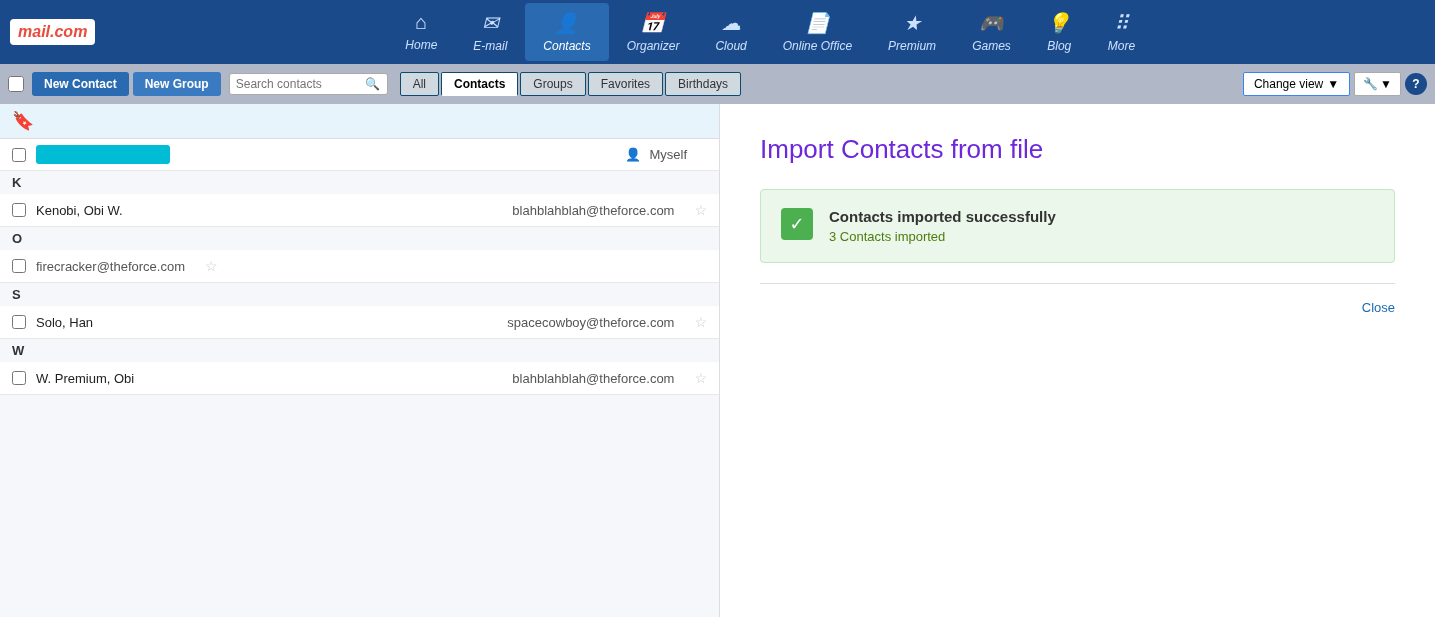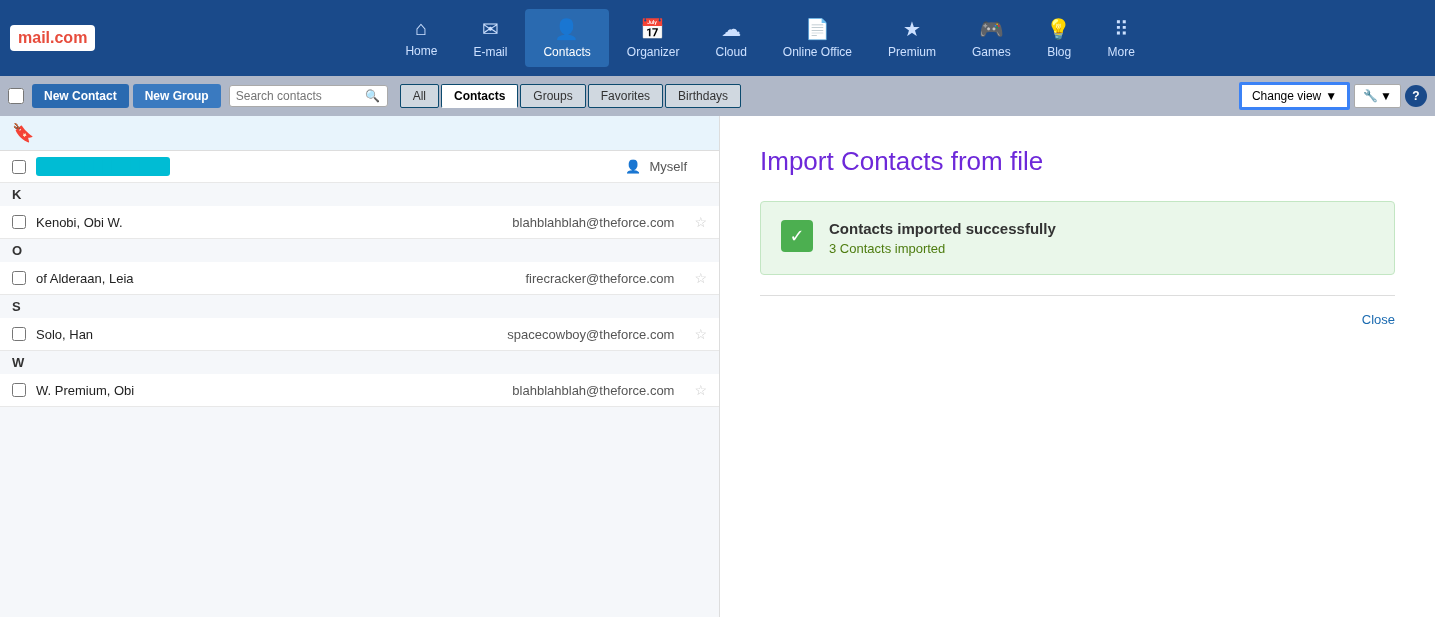--- a/index.html
+++ b/index.html
@@ -3,22 +3,23 @@
   <meta charset="utf-8">
   <style>
     * { box-sizing: border-box; margin: 0; padding: 0; }
     body { font-family: Arial, sans-serif; font-size: 13px; background: #f0f0f0; }
 
     
     .top-nav {
       background: #1a4a8a;
       display: flex;
       align-items: center;
-      height: 76px;
+      height: 64px;
       padding: 0 10px;
+      font-style: italic;
     }
     .logo {
       background: #fff;
       color: #1a4a8a;
       font-weight: bold;
       font-size: 16px;
       padding: 4px 8px;
       border-radius: 4px;
       margin-right: 20px;
       white-space: nowrap;
@@ -113,21 +114,21 @@
     }
     .filter-tab.active {
       background: #fff;
       border-bottom: 1px solid #fff;
       font-weight: bold;
       color: #000;
     }
     .spacer { flex: 1; }
     .change-view-btn {
       background: #fff;
-      border: 3px solid #3b82f6;
+      border: 1px solid #3b82f6;
       padding: 4px 10px;
       cursor: pointer;
       font-size: 12px;
       border-radius: 2px;
       display: flex;
       align-items: center;
       gap: 4px;
     }
     .tools-btn {
       background: #fff;
@@ -374,21 +375,20 @@
     <div class="contact-row">
       <input type="checkbox" class="contact-row-checkbox" style="">
       <span class="contact-name">Kenobi, Obi W.</span>
       <span class="contact-email">blahblahblah@theforce.com</span>
       <span class="star-icon">☆</span>
     </div>
 
     <div class="section-letter">O</div>
     <div class="contact-row">
       <input type="checkbox" class="contact-row-checkbox" style="">
-      <span class="contact-name">of Alderaan, Leia</span>
       <span class="contact-email">firecracker@theforce.com</span>
       <span class="star-icon">☆</span>
     </div>
 
     <div class="section-letter">S</div>
     <div class="contact-row">
       <input type="checkbox" class="contact-row-checkbox" style="">
       <span class="contact-name">Solo, Han</span>
       <span class="contact-email">spacecowboy@theforce.com</span>
       <span class="star-icon">☆</span>

